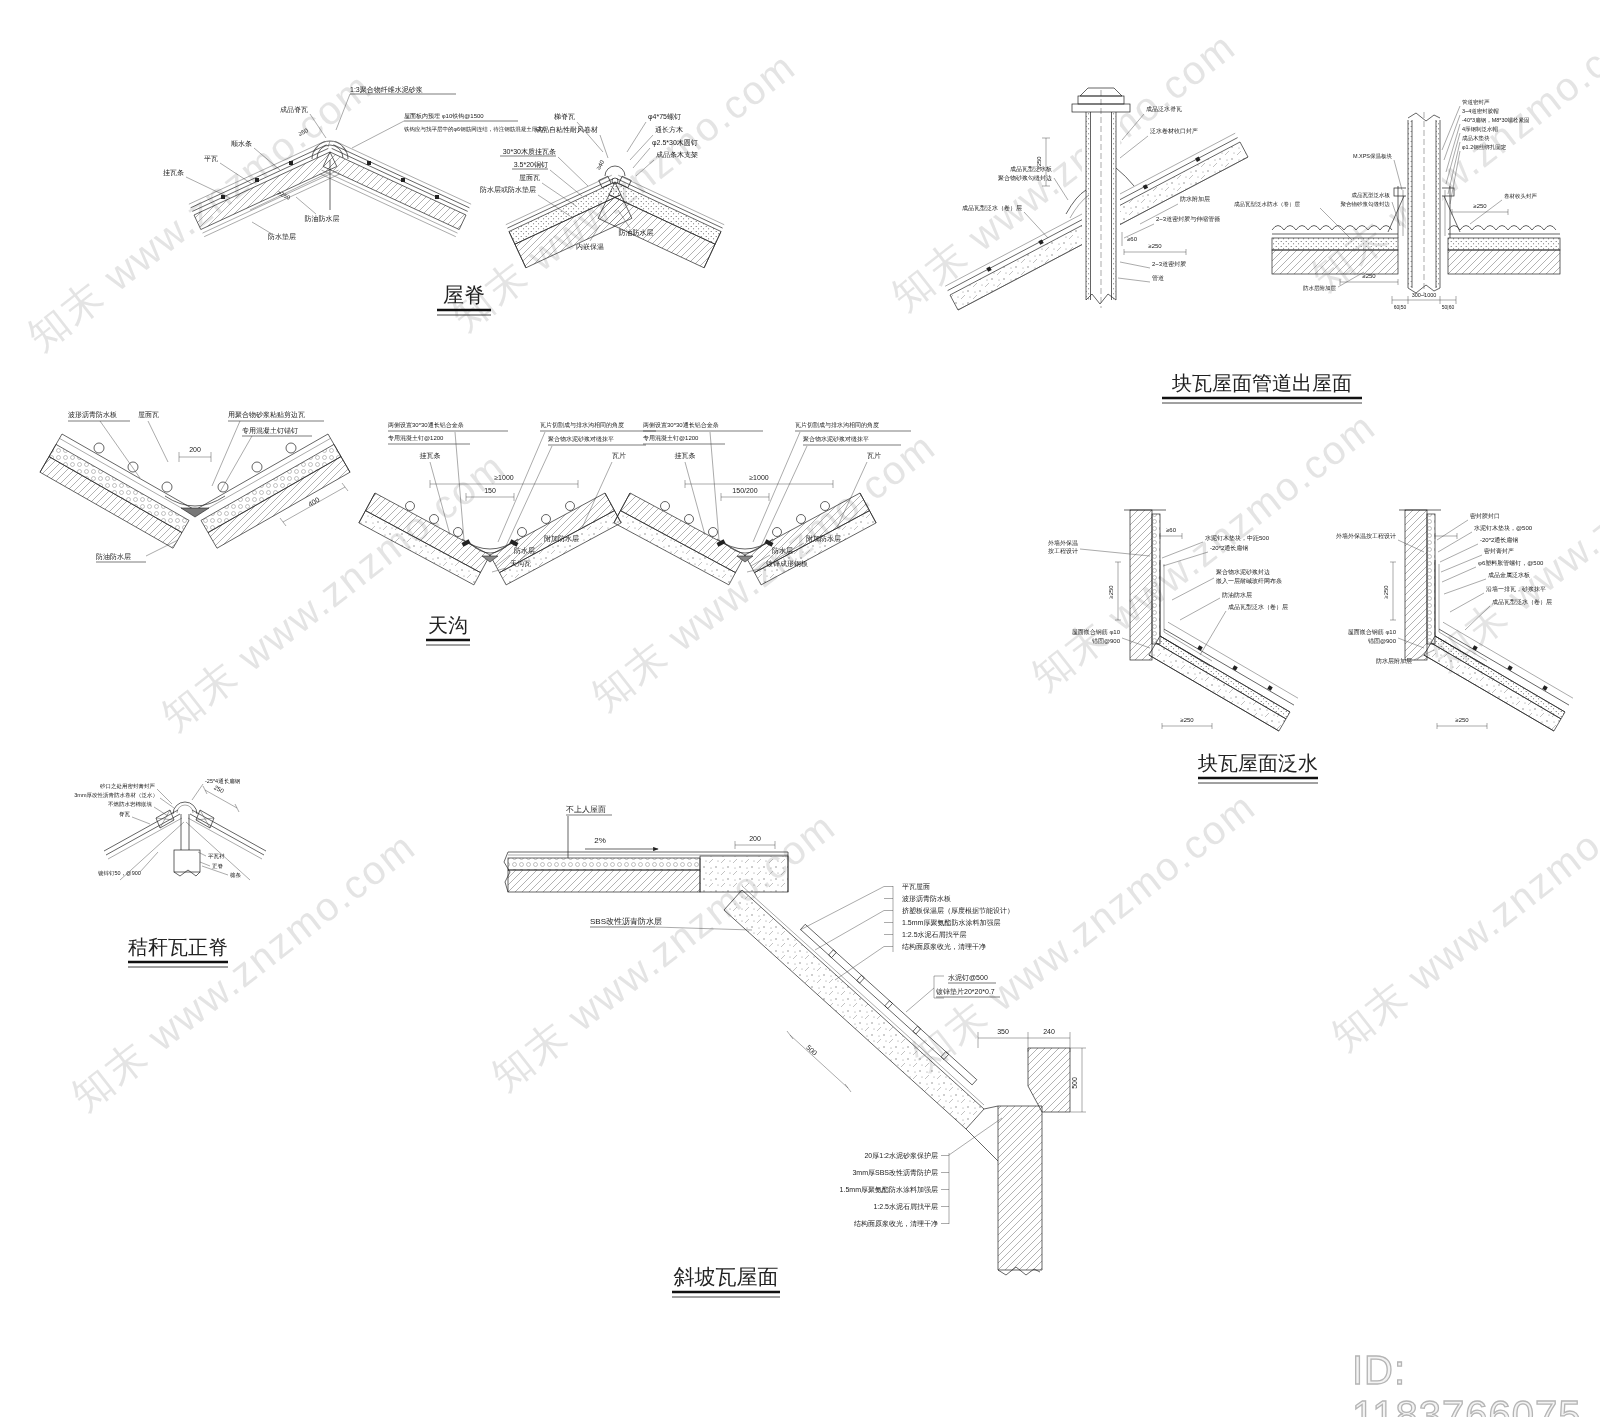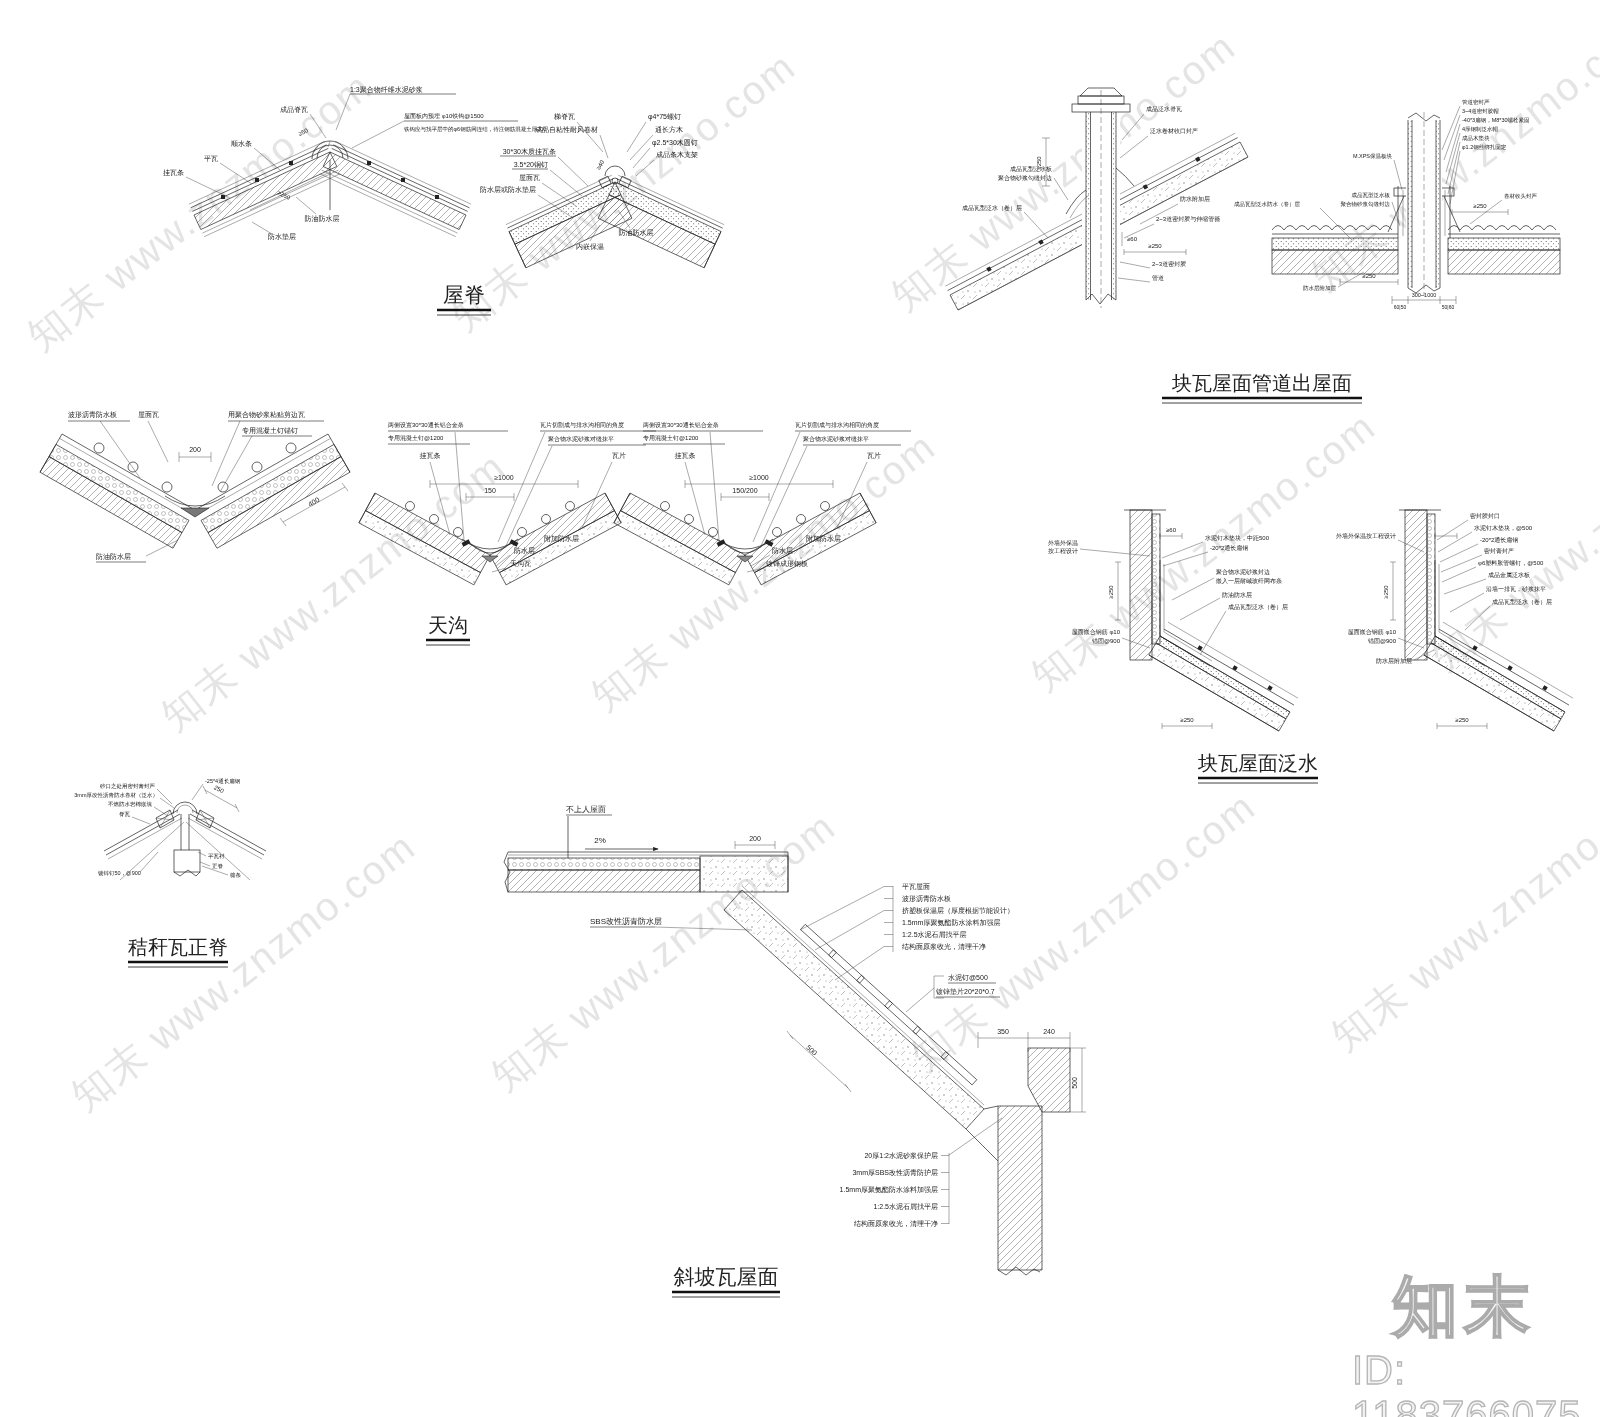--- a/index.html
+++ b/index.html
@@ -668,15 +668,14 @@
       <text class="t7" x="1077" y="1083" text-anchor="middle" transform="rotate(-90 1077 1083)">500</text>
     </g>
 
     <g>
       <text class="ttl2" x="726" y="1284" text-anchor="middle">斜坡瓦屋面</text>
       <line class="bar" x1="672" y1="1292" x2="780" y2="1292"></line>
         <line class="bar2" x1="672" y1="1297" x2="780" y2="1297"></line>
     </g>
   </svg>
 
-  <div class="logo">知末</div>
   <div class="imgid">ID: 1183766075</div>
 </div>
 
 </body></html>

